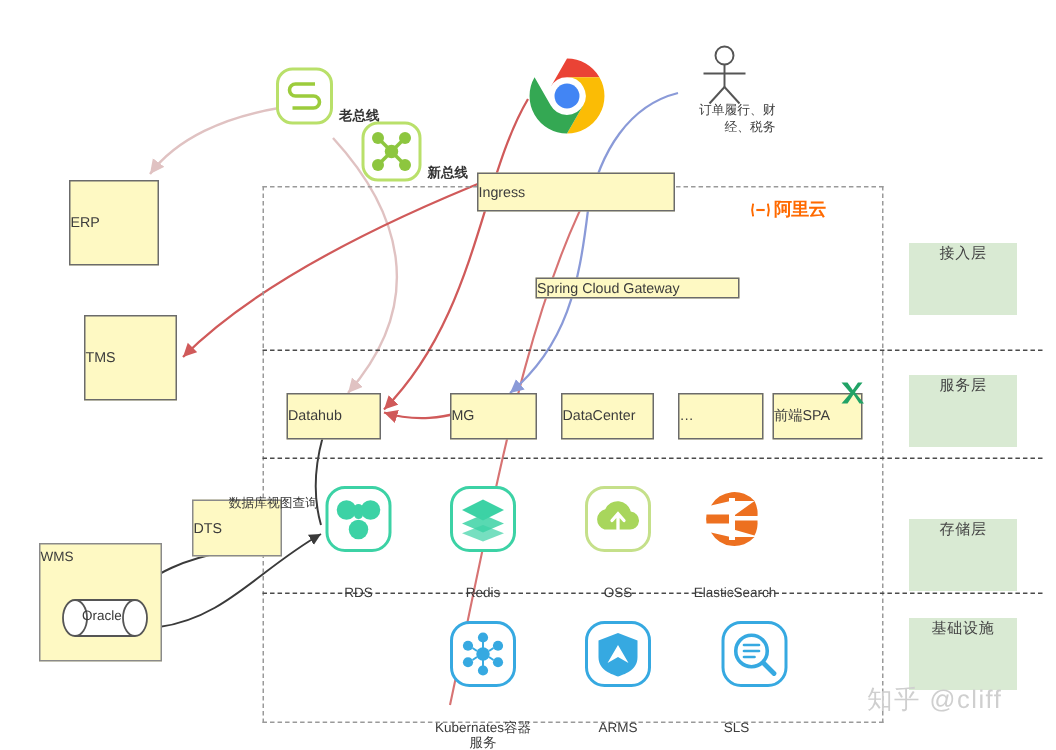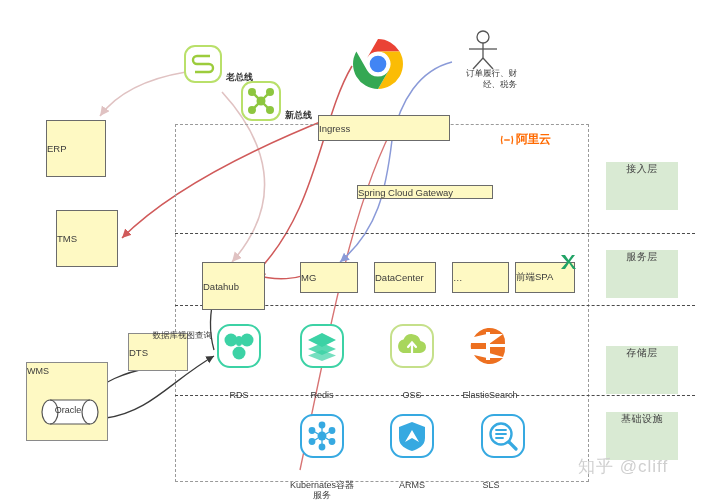--- a/index.html
+++ b/index.html
@@ -182,21 +182,21 @@
   </div>
   <div class="flabel" style="left:451px;top:68px;width:66px;">订单履行、财经、税务</div>
 
   <div class="box" style="left:318px;top:115px;width:132px;height:26px;">
     <span>Ingress</span>
   </div>
   <div class="box" style="left:318px;top:185px;width:136px;height:14px;margin-left:39px;">
     <span>Spring Cloud Gateway</span>
   </div>
 
-  <div class="box" style="left:191px;top:262px;width:63px;height:48px;margin-left:11px;">
+  <div class="box" style="left:191px;top:262px;width:63px;height:31px;">
     <span>Datahub</span>
   </div>
   <div class="box" style="left:300px;top:262px;width:58px;height:31px;">
     <span>MG</span>
   </div>
   <div class="box" style="left:374px;top:262px;width:62px;height:31px;">
     <span>DataCenter</span>
   </div>
   <div class="box" style="left:452px;top:262px;width:57px;height:31px;">
     <span>…</span>

